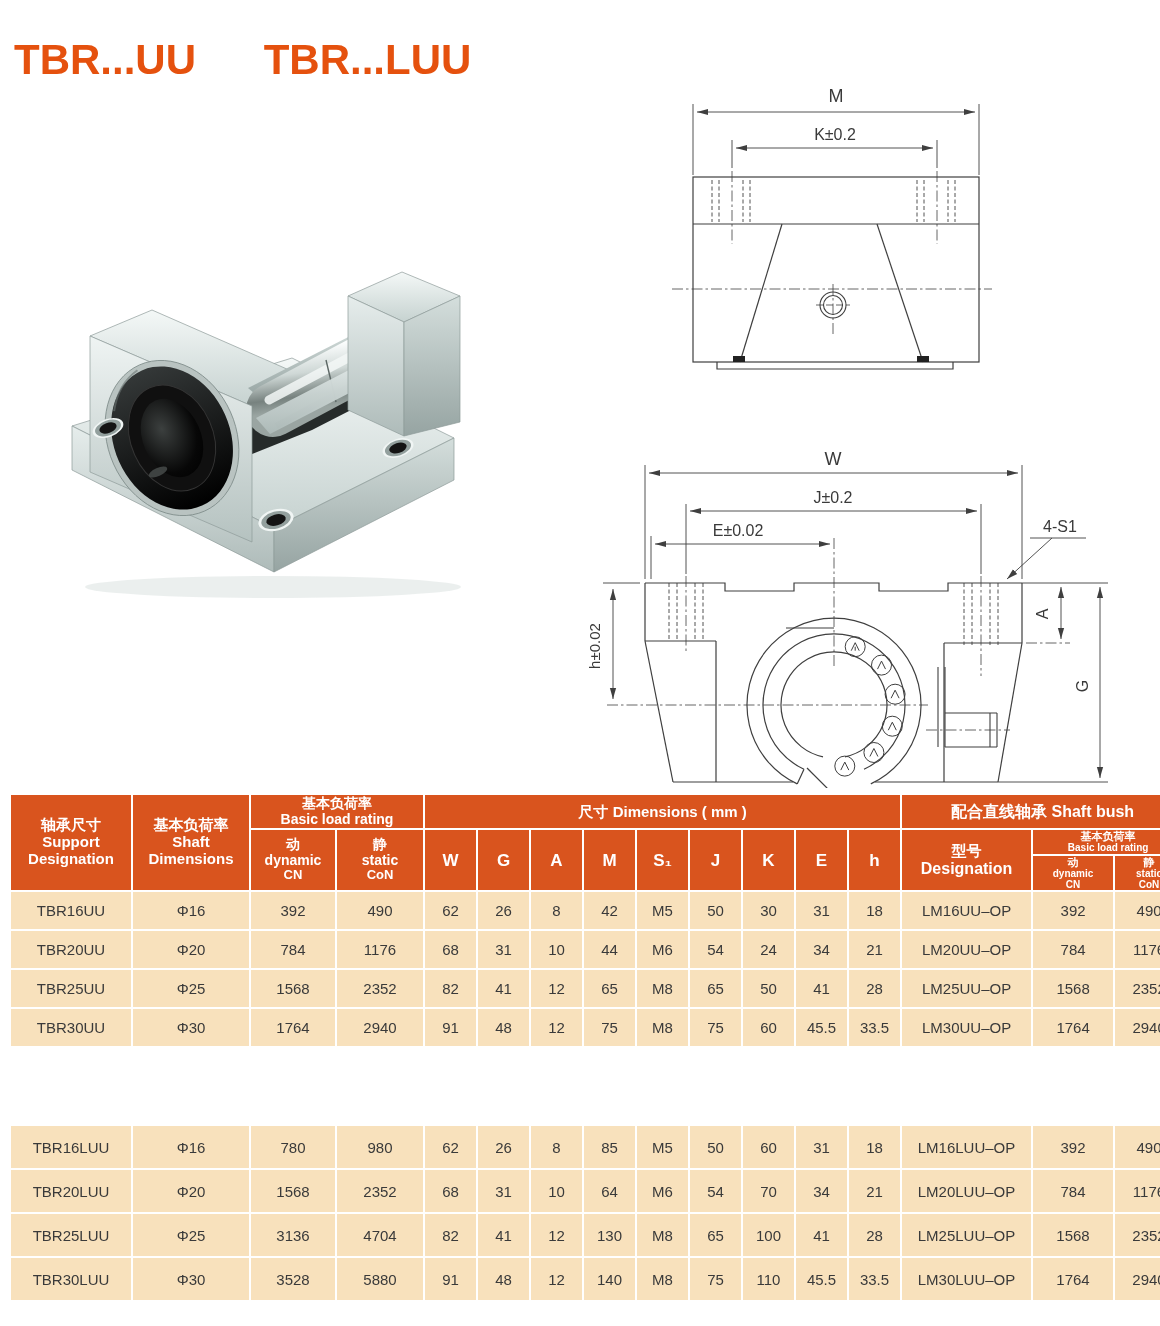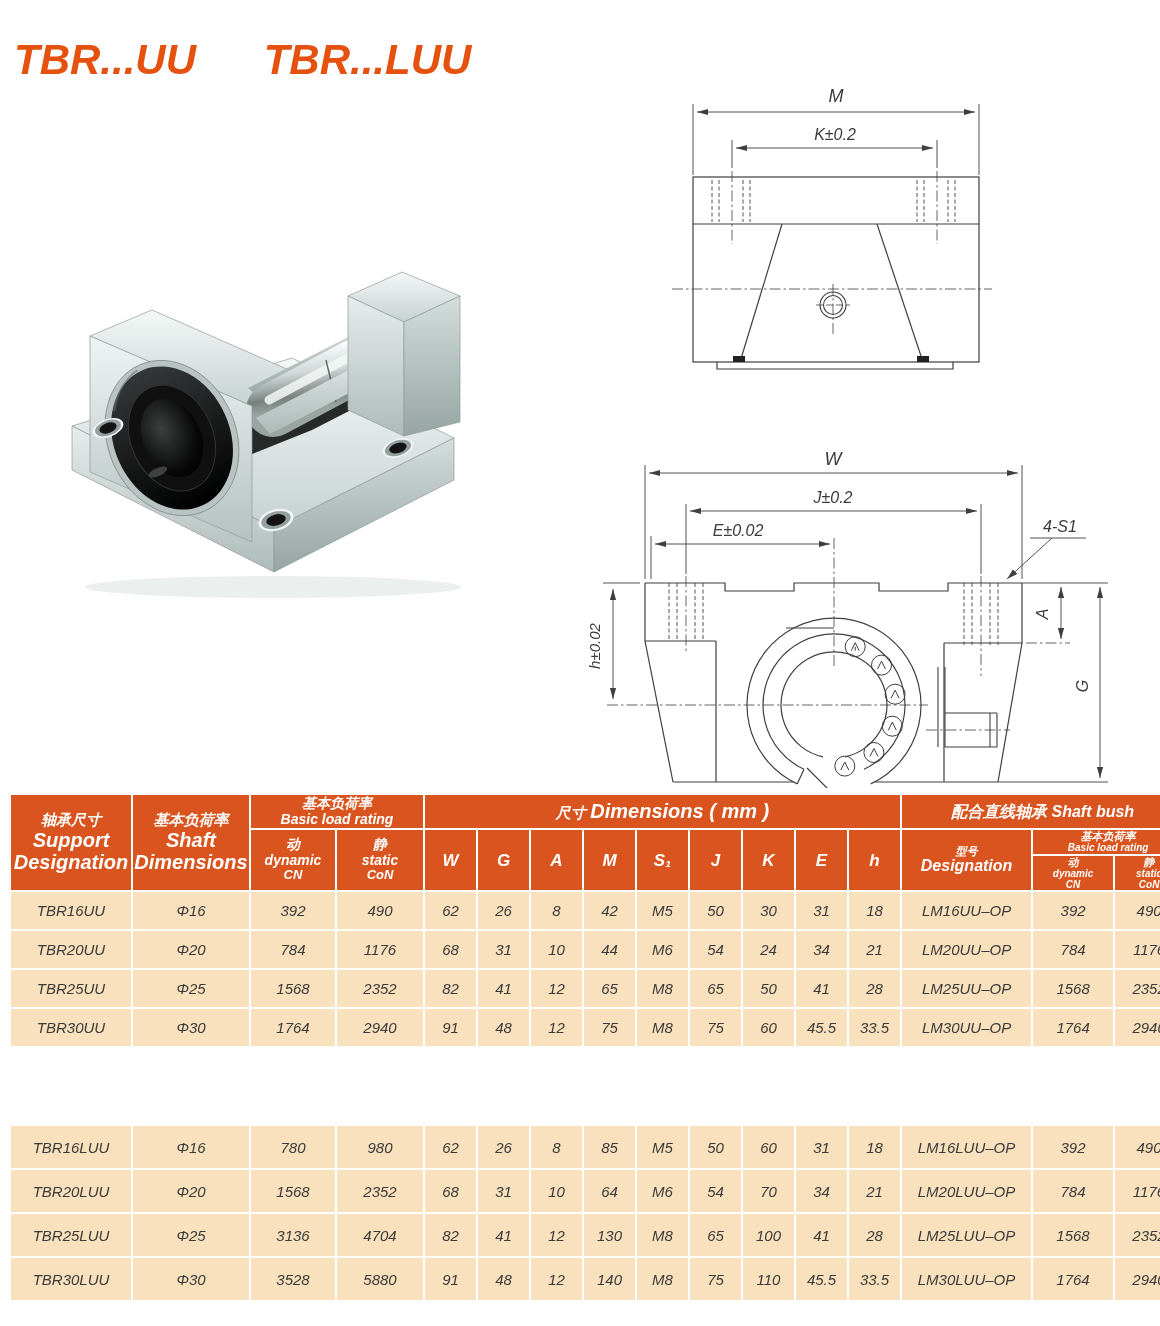--- a/index.html
+++ b/index.html
@@ -1,17 +1,17 @@
 <!DOCTYPE html>
 <html><head>
 <meta charset="utf-8">
 <style>
   html,body{margin:0;padding:0;background:#ffffff;}
   .page{position:relative;width:1160px;height:1326px;background:#fff;overflow:hidden;
-        font-family:"Liberation Sans",sans-serif;font-style:italic;}
+        font-family:"Liberation Sans",sans-serif;}
   
   .title{position:absolute;left:14px;top:36px;font-size:42px;font-weight:bold;
          color:#e5510e;white-space:nowrap;}
   .title .t2{margin-left:56px;}
   
   .dwg{position:absolute;}
   .dwg text{font-family:"Liberation Sans",sans-serif;fill:#3a3a3a;}
   
   table.t{border-collapse:separate;border-spacing:2px;table-layout:fixed;
           position:absolute;left:9px;width:1142px;background:#fff;}
@@ -20,28 +20,28 @@
   .t td{background:#f8e1bc;color:#3a3a3a;text-align:center;vertical-align:middle;
         font-size:15px;padding:0;}
   #table1{top:793px;}
   #table2{top:1124px;}
   #table1 td{height:37px;}
   #table2 td{height:42px;}
   tr.h1 th{height:33px;}
   tr.h2 th{height:20px;}
   tr.h3 th{height:32px;}
   .hz{font-size:15px;}
-  .he{font-size:20px;}
+  .he{font-size:15px;}
   .grp .hz{font-size:14px;}
   .grp .he{font-size:14px;}
   .sub div{font-size:14px;}
   .sub .unit{font-size:13px;}
   .dimcol{font-size:17px;}
   .bush{font-size:16px;}
-  .model .hz{font-size:11px;}
+  .model .hz{font-size:15px;}
   .model .he{font-size:16px;}
   .mini div{font-size:11px;}
   .mini .he{font-size:10px;}
   .mini3 div{font-size:11px;}
   .mini3 .he,.mini3 .unit{font-size:10px;}
 </style>
 </head>
 <body>
 
 <div class="page">

